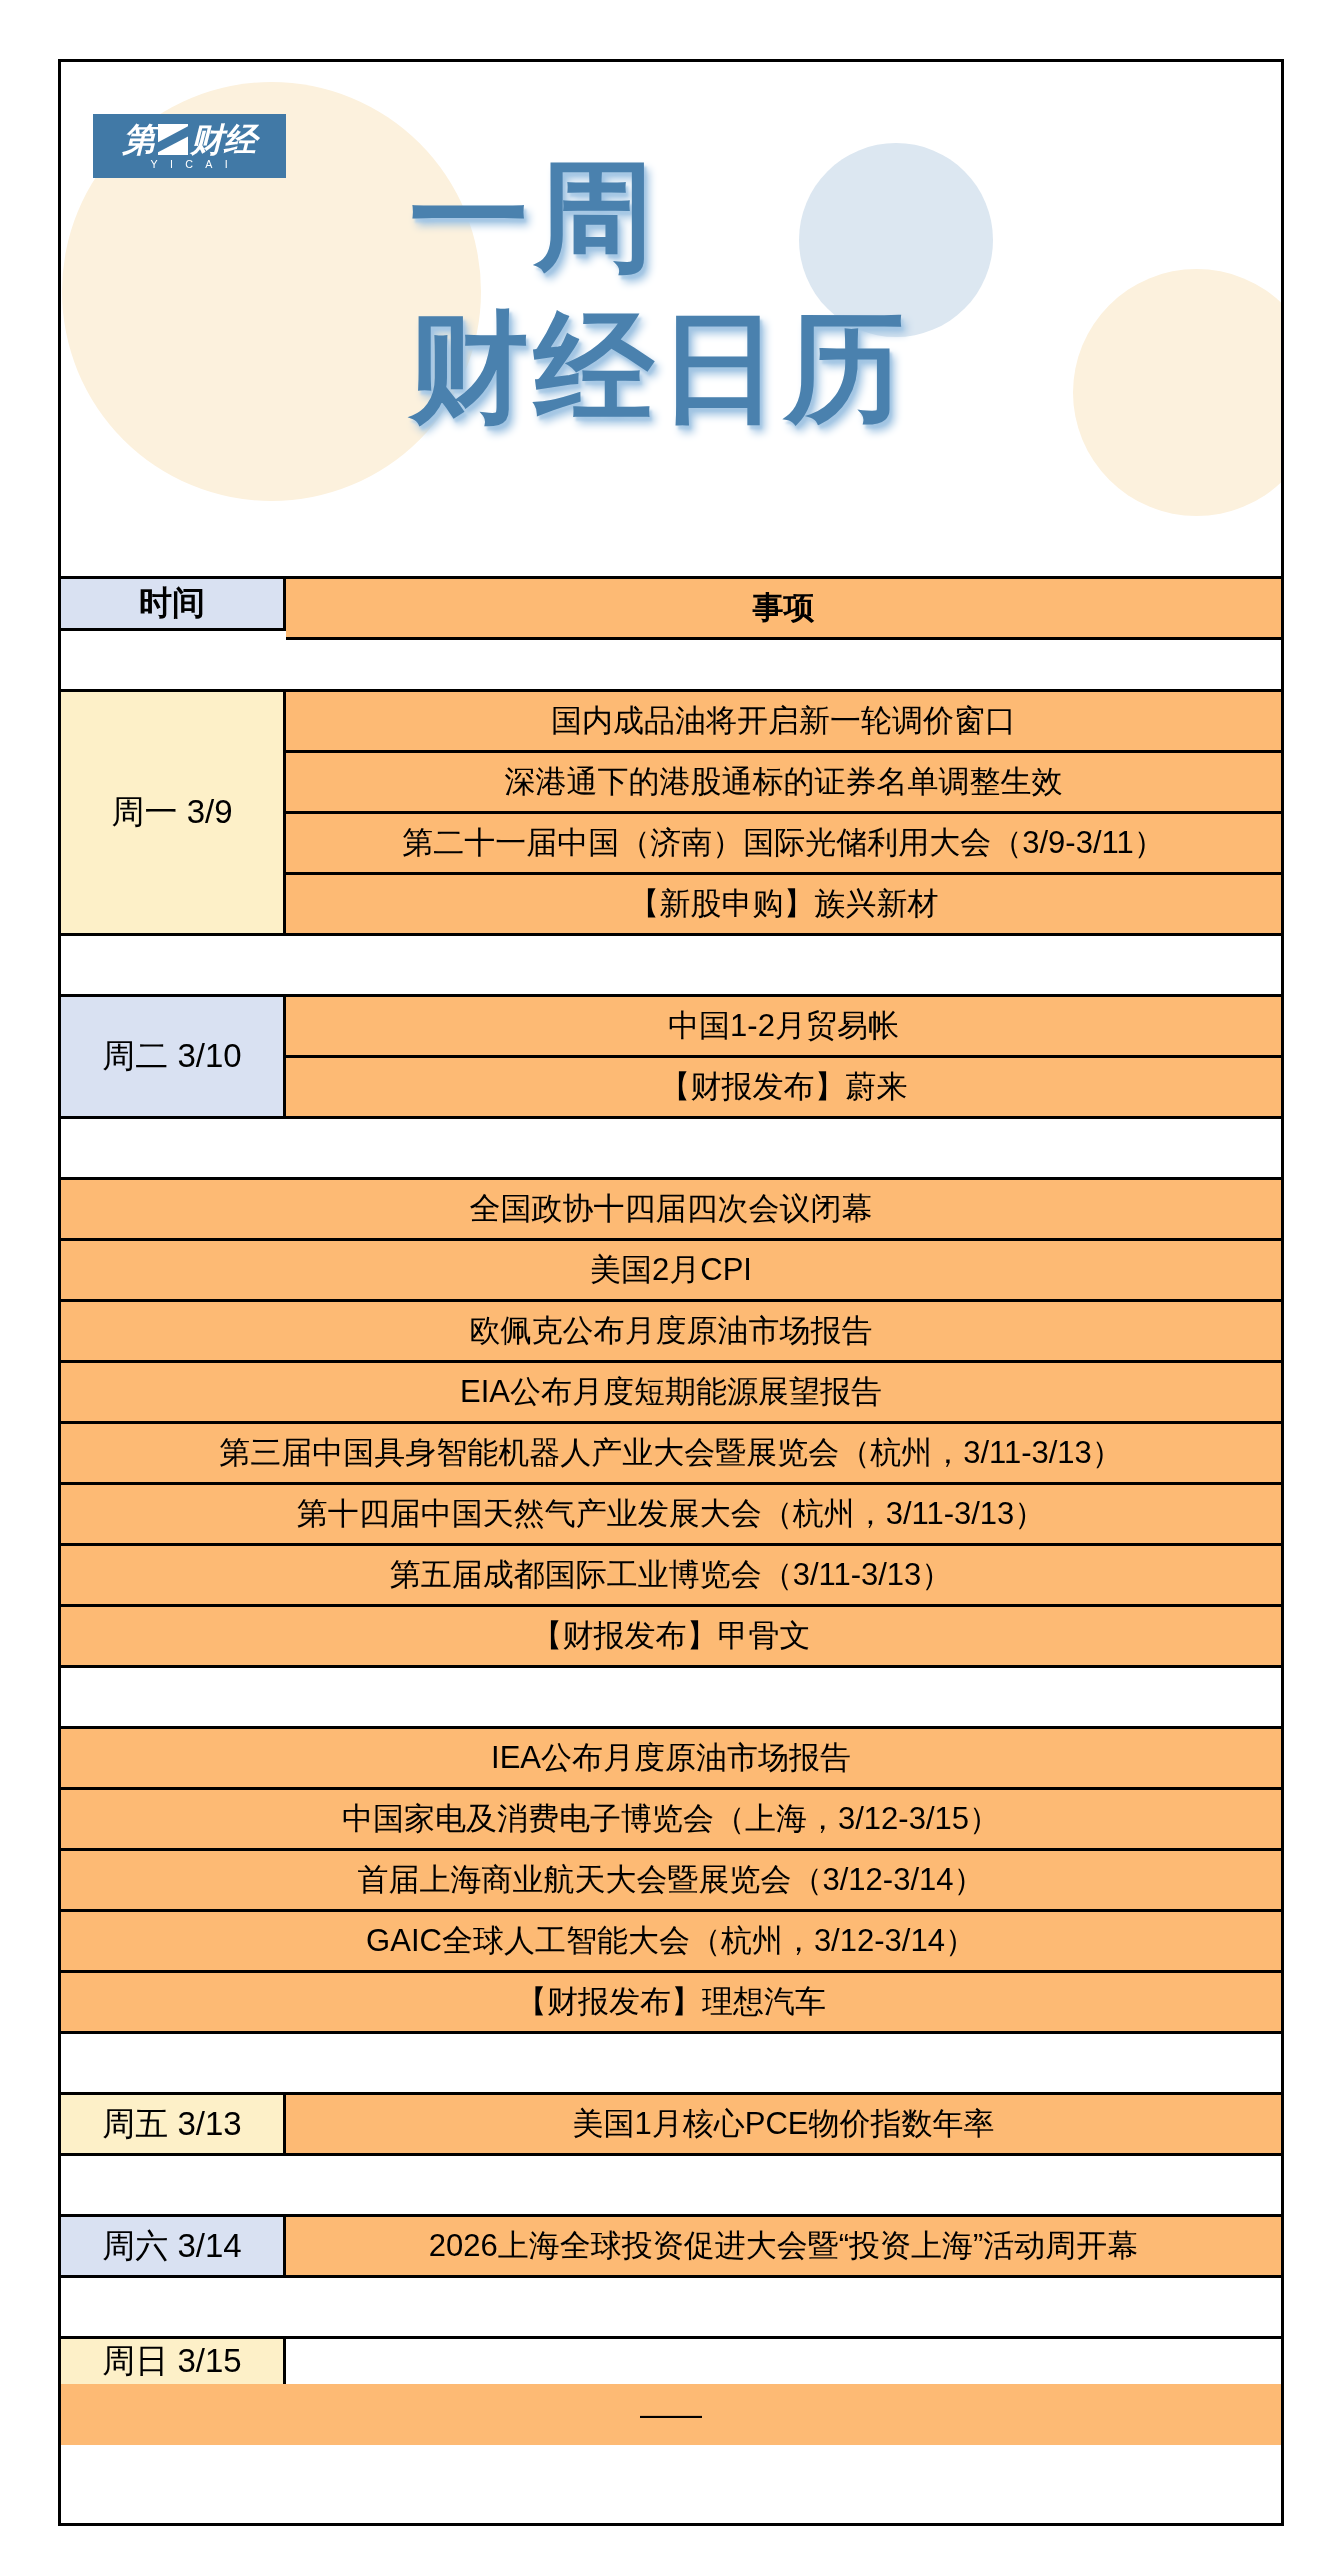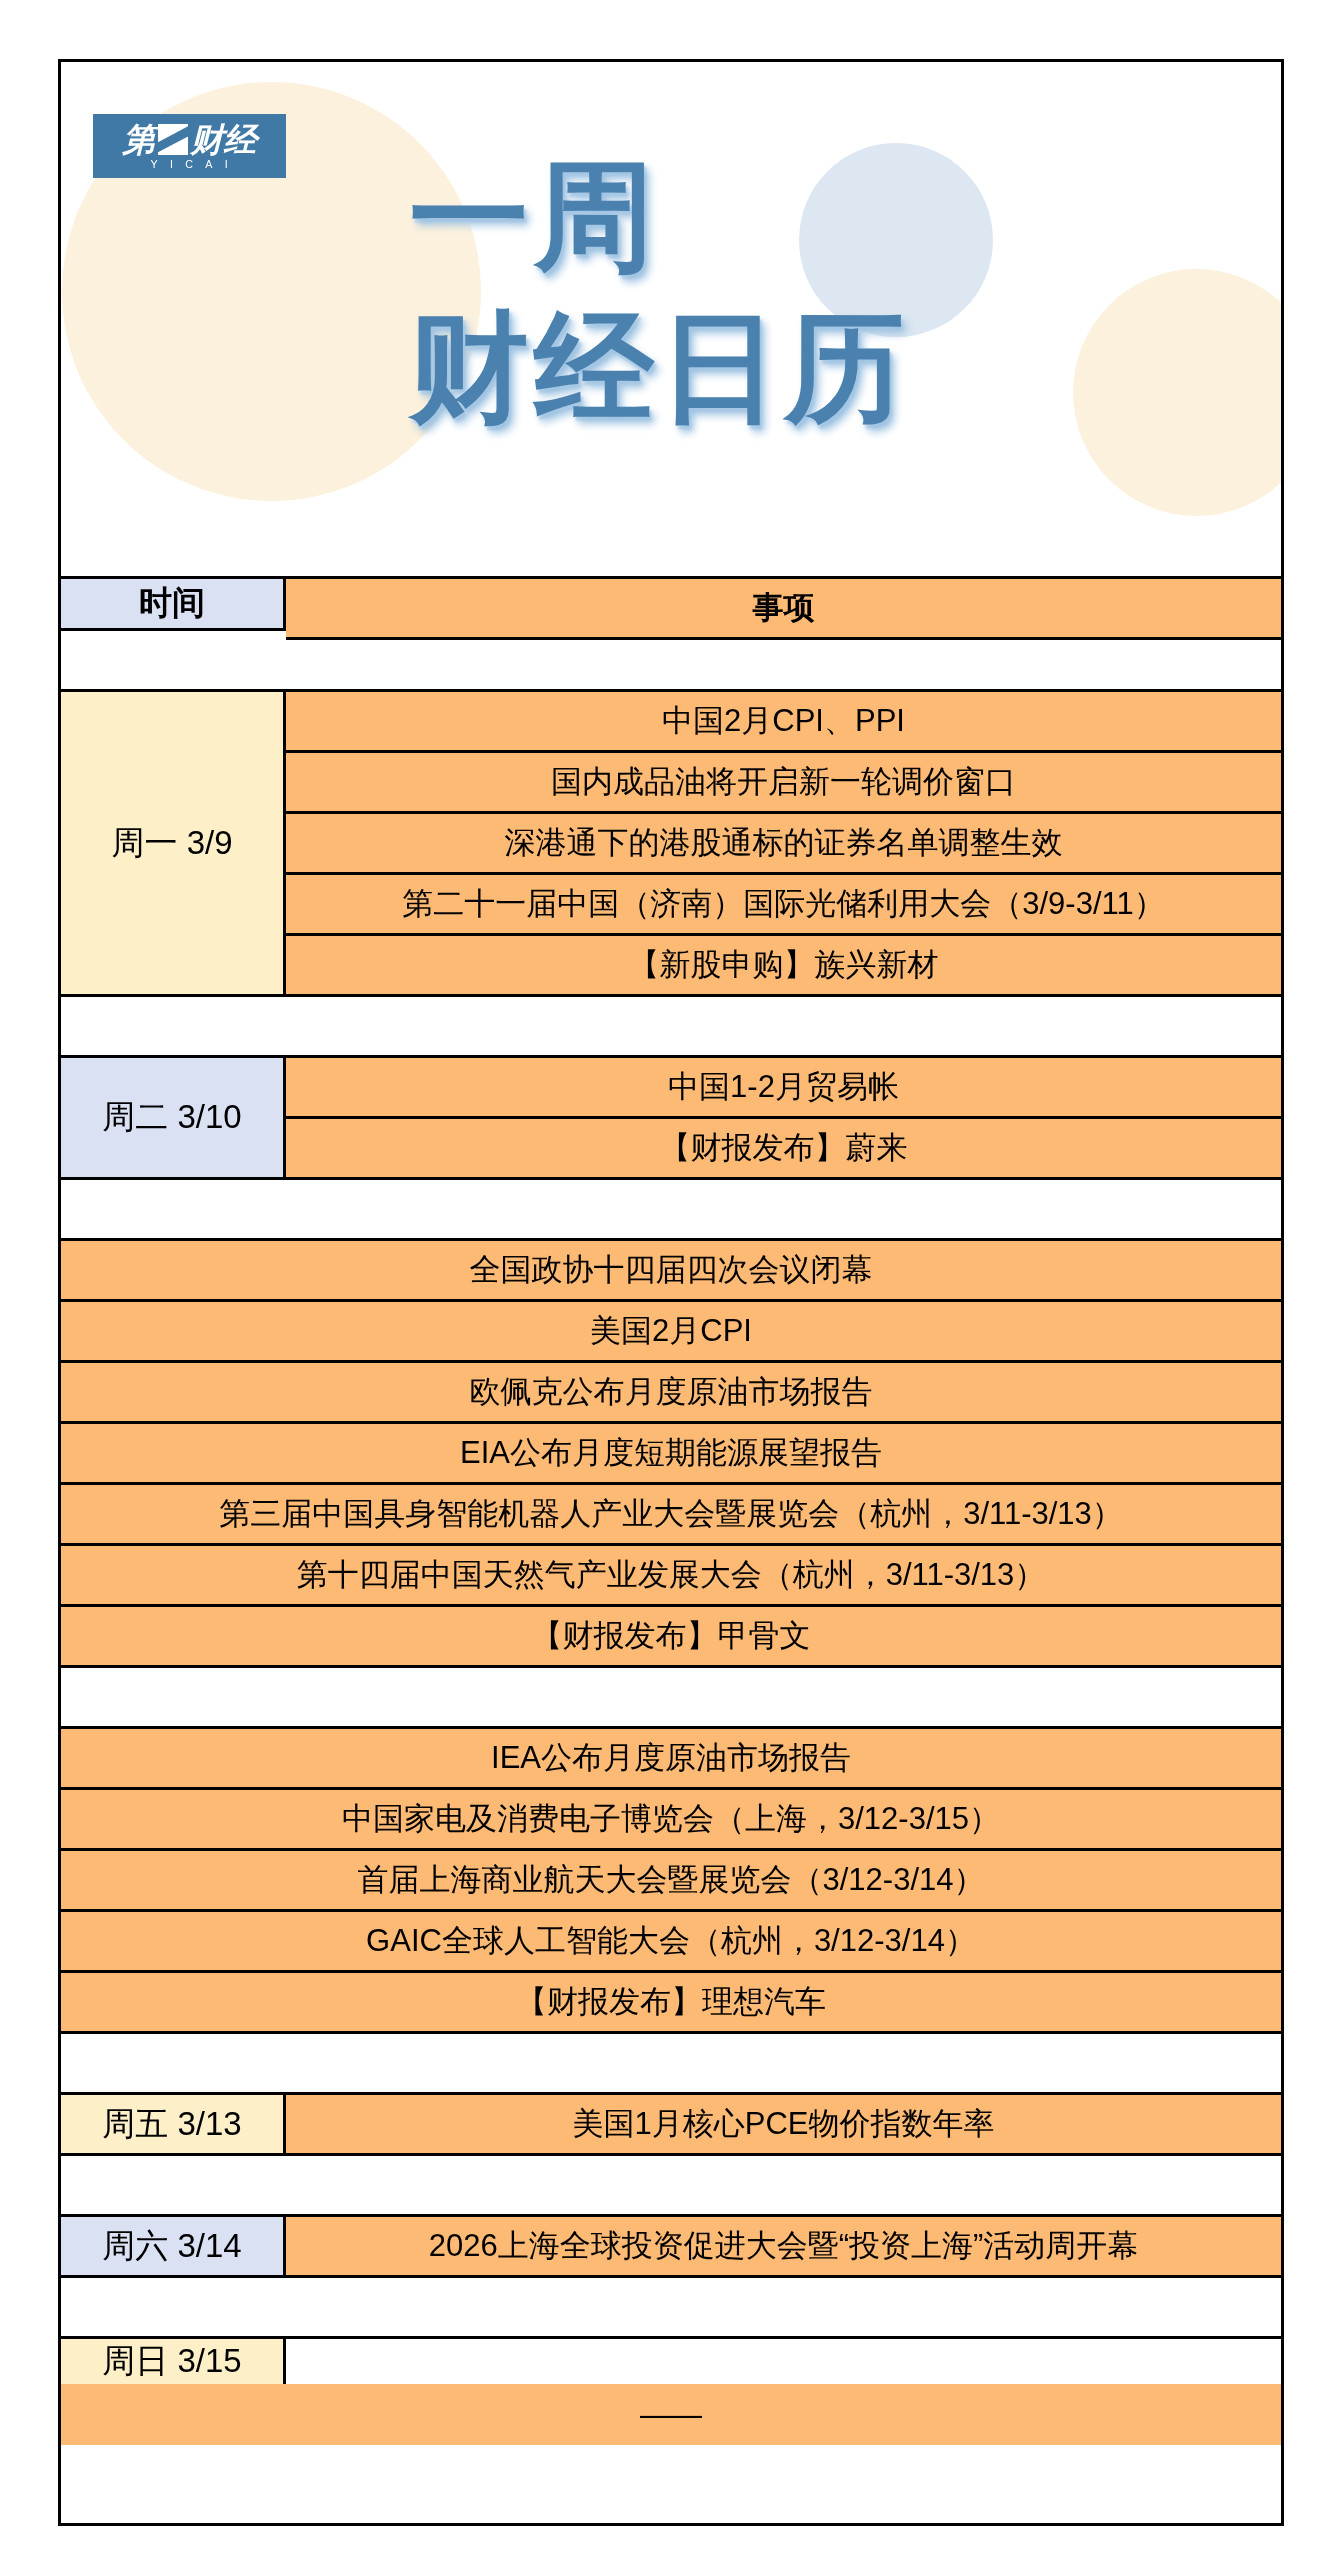--- a/index.html
+++ b/index.html
@@ -96,21 +96,20 @@
   <div class="table-wrap">
     <div class="header-row">
       <div class="hcell time">时间</div>
       <div class="hcell item">事项</div>
     </div>
     <div class="spacer"></div>
     <div id="groups">
         <div class="day-group">
           <div class="day-cell yellow">周一 3/9</div>
           <div class="items">
-            <div class="item">中国2月CPI、PPI</div>
             <div class="item">国内成品油将开启新一轮调价窗口</div>
             <div class="item">深港通下的港股通标的证券名单调整生效</div>
             <div class="item">第二十一届中国（济南）国际光储利用大会（3/9-3/11）</div>
             <div class="item">【新股申购】族兴新材</div>
           </div>
         </div>
         <div class="spacer"></div>
         <div class="day-group">
           <div class="day-cell blue">周二 3/10</div>
           <div class="items">
@@ -120,20 +119,21 @@
         </div>
         <div class="spacer"></div>
         <div class="day-group">
           <div class="items">
             <div class="item">全国政协十四届四次会议闭幕</div>
             <div class="item">美国2月CPI</div>
             <div class="item">欧佩克公布月度原油市场报告</div>
             <div class="item">EIA公布月度短期能源展望报告</div>
             <div class="item">第三届中国具身智能机器人产业大会暨展览会（杭州，3/11-3/13）</div>
             <div class="item">第十四届中国天然气产业发展大会（杭州，3/11-3/13）</div>
+            <div class="item">第五届成都国际工业博览会（3/11-3/13）</div>
             <div class="item">【财报发布】甲骨文</div>
           </div>
         </div>
         <div class="spacer"></div>
         <div class="day-group">
           <div class="items">
             <div class="item">IEA公布月度原油市场报告</div>
             <div class="item">中国家电及消费电子博览会（上海，3/12-3/15）</div>
             <div class="item">首届上海商业航天大会暨展览会（3/12-3/14）</div>
             <div class="item">GAIC全球人工智能大会（杭州，3/12-3/14）</div>

